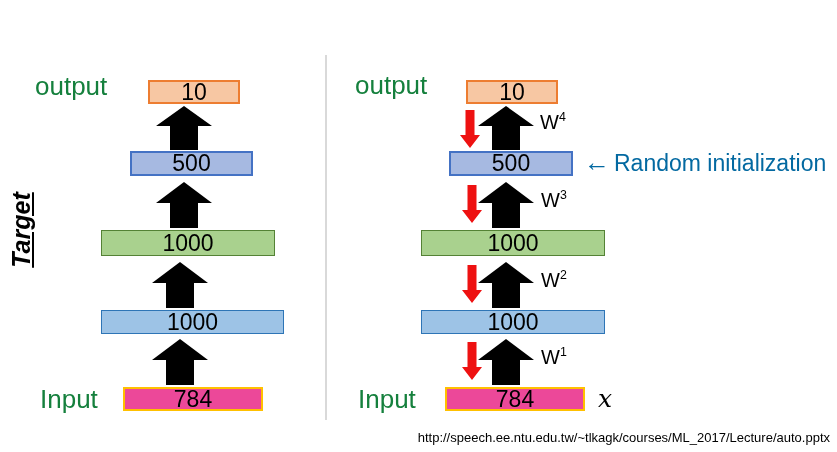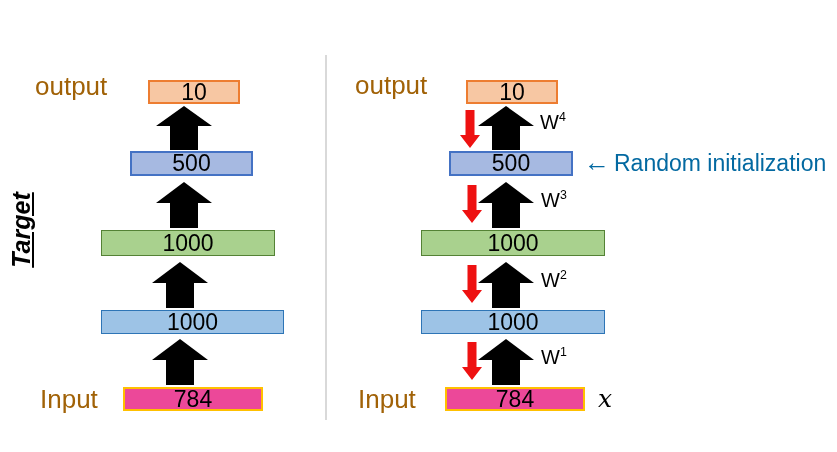--- a/index.html
+++ b/index.html
@@ -4,21 +4,21 @@
 <style>
   html,body{margin:0;padding:0;background:#fff;}
   #slide{position:relative;width:837px;height:452px;background:#ffffff;overflow:hidden;
          font-family:"Liberation Sans",sans-serif;color:#000;}
 
   .title{position:absolute;left:183px;top:12px;width:650px;text-align:center;
          font-size:26px;color:#FB535A;}
 
   .divider{position:absolute;left:325px;top:55px;width:2px;height:365px;background:#D9D9D9;}
 
-  .lbl{position:absolute;font-size:26px;color:#a16207;}
+  .lbl{position:absolute;font-size:26px;color:#15803d;}
   .box{position:absolute;display:flex;align-items:center;justify-content:center;
        font-size:23px;box-sizing:border-box;margin-left:8px;}
   .box.orange{background:#F7C7A3;border:2px solid #ED7D31;}
   .box.blue500{background:#A6B9E1;border:2px solid #4472C4;}
   .box.green1000{background:#A9D18E;border:1.5px solid #548235;}
   .box.blue1000{background:#9DC3E6;border:1.5px solid #2E75B6;}
   .box.yellow784{background:#ec4899;border:2px solid #FFC000;}
 
   .arrow{position:absolute;}
   .wlabel{position:absolute;font-size:20px;color:#000;}
@@ -154,14 +154,15 @@
 
     <div class="lbl" style="left:358px;top:384px;">Input</div>
 
     <div class="box yellow784" style="left:437px;top:387px;width:140px;height:24px;">
       <span>784</span>
     </div>
 
     <div class="xlabel">x</div>
   </div>
 
+  <div class="footer">http://speech.ee.ntu.edu.tw/~tlkagk/courses/ML_2017/Lecture/auto.pptx</div>
 
 </div>
 
 </body></html>

